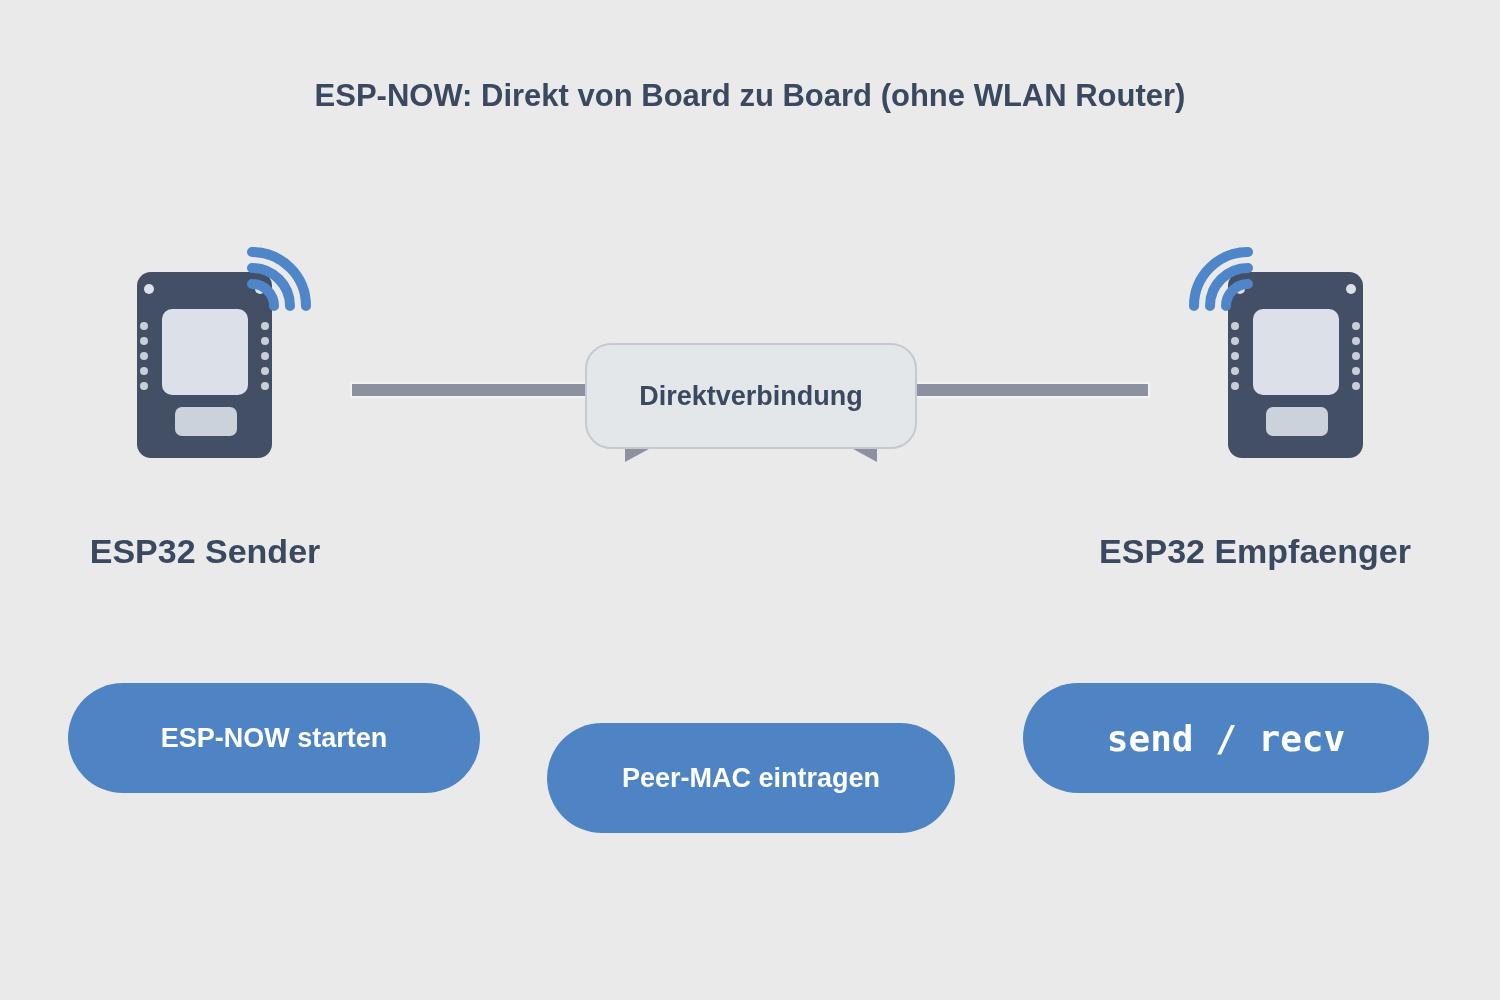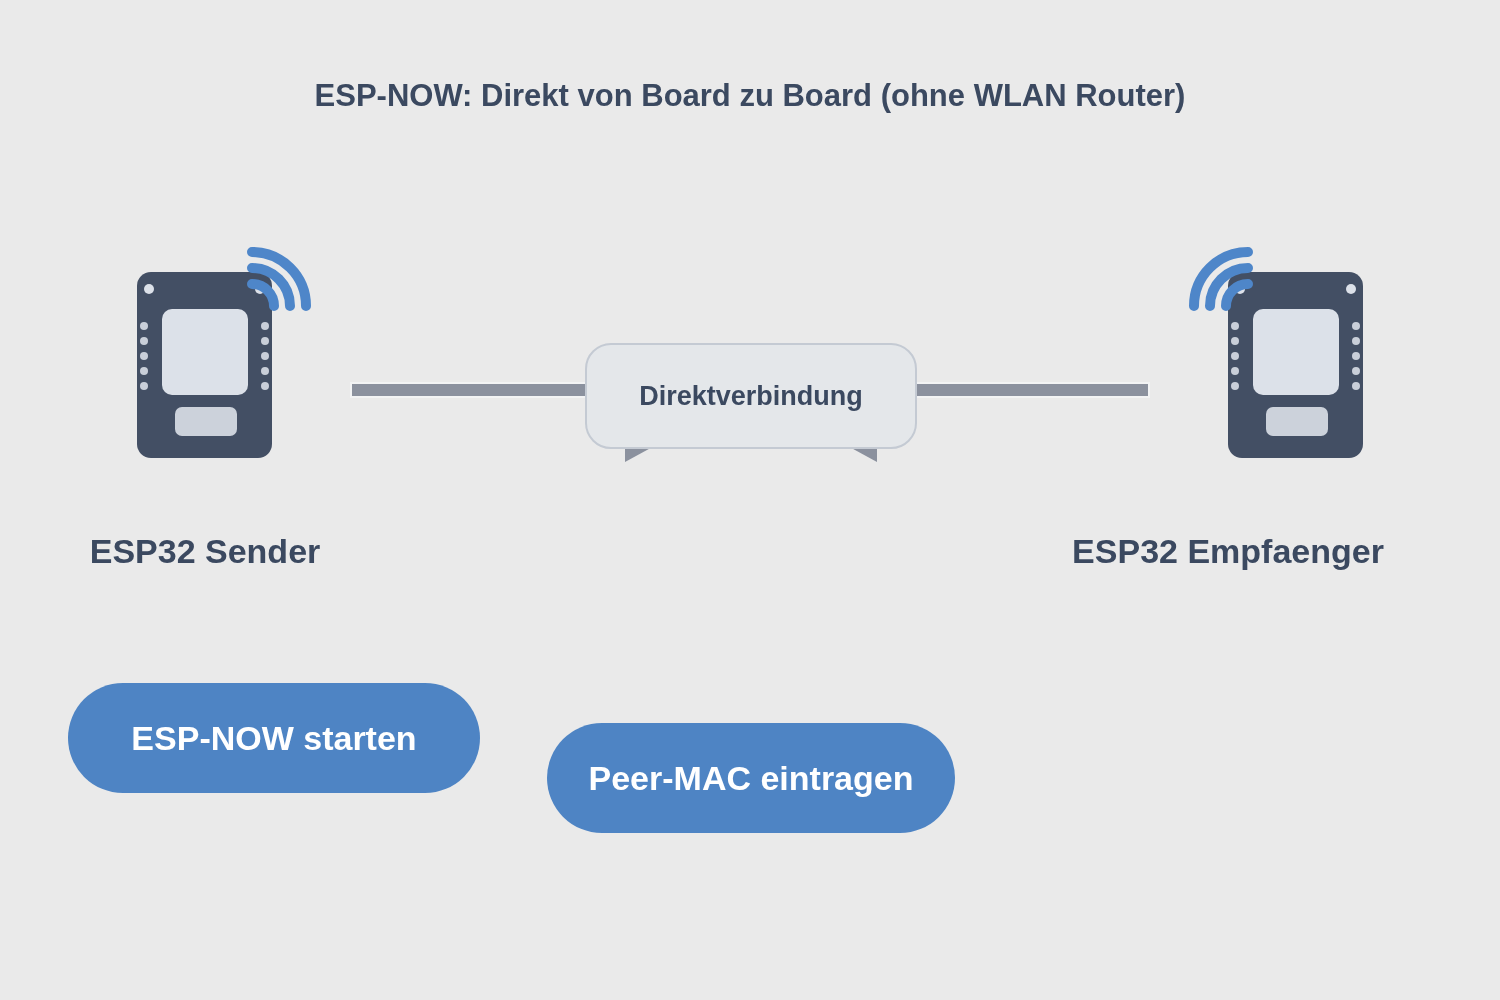--- a/index.html
+++ b/index.html
@@ -40,36 +40,36 @@
   .pin{width:8px;height:8px;border-radius:50%;background:var(--board-pins);}
 
   .wifi{position:absolute;top:238px;width:80px;height:80px;}
   .wifi-left{left:240px;}
   .wifi-right{left:1180px;}
   .wifi path{stroke:var(--wifi-blue);stroke-width:10;fill:none;stroke-linecap:round;}
 
   .board-label{position:absolute;top:503px;transform:translateX(-50%);
     font-size:34px;font-weight:bold;color:var(--text-dark);white-space:nowrap;margin-top:29px;}
   .label-left{left:205px;}
-  .label-right{left:1228px;}
+  .label-right{left:1255px;}
 
   .link-line{position:absolute;left:352px;top:384px;width:796px;height:12px;
     background:var(--connection-gray);box-shadow:0 0 0 2px #f2f3f4;z-index:1;}
 
   .callout-tails{position:absolute;left:585px;top:419px;width:332px;height:46px;z-index:2;}
   .callout-tails polygon{fill:var(--connection-gray);}
 
   .callout{position:absolute;left:585px;top:313px;width:332px;height:106px;
     background:var(--callout-bg);border:2px solid var(--callout-border);border-radius:26px;
     z-index:3;display:flex;flex-direction:column;justify-content:center;align-items:center;
     font-size:27px;font-weight:bold;color:var(--text-dark);line-height:42px;text-align:center;margin-top:30px;}
 
   .pill{position:absolute;top:683px;height:110px;border-radius:55px;background:var(--pill-blue);
     color:var(--pill-text);display:flex;align-items:center;justify-content:center;
-    font-size:34px;font-weight:bold;white-space:nowrap;}
+    font-size:27px;font-weight:bold;white-space:nowrap;}
   .pill-1{left:68px;width:412px;}
   .pill-2{left:547px;width:408px;margin-top:40px;}
   .pill-3{left:1023px;width:406px;font-family:"DejaVu Sans Mono",monospace;font-size:36px;}
 </style>
 </head>
 <body>
 
 <div class="stage">
 
   <div class="title">ESP-NOW: Direkt von Board zu Board (ohne WLAN Router)</div>
@@ -139,14 +139,17 @@
 
   <div class="board-label label-left">ESP32 Sender</div>
   <div class="board-label label-right">ESP32 Empfaenger</div>
 
   <div class="pill pill-1">
     <span>ESP-NOW starten</span>
   </div>
   <div class="pill pill-2">
     <span>Peer-MAC eintragen</span>
   </div>
+  <div class="pill pill-3">
+    <span>send / recv</span>
+  </div>
 
 </div>
 
 </body></html>

